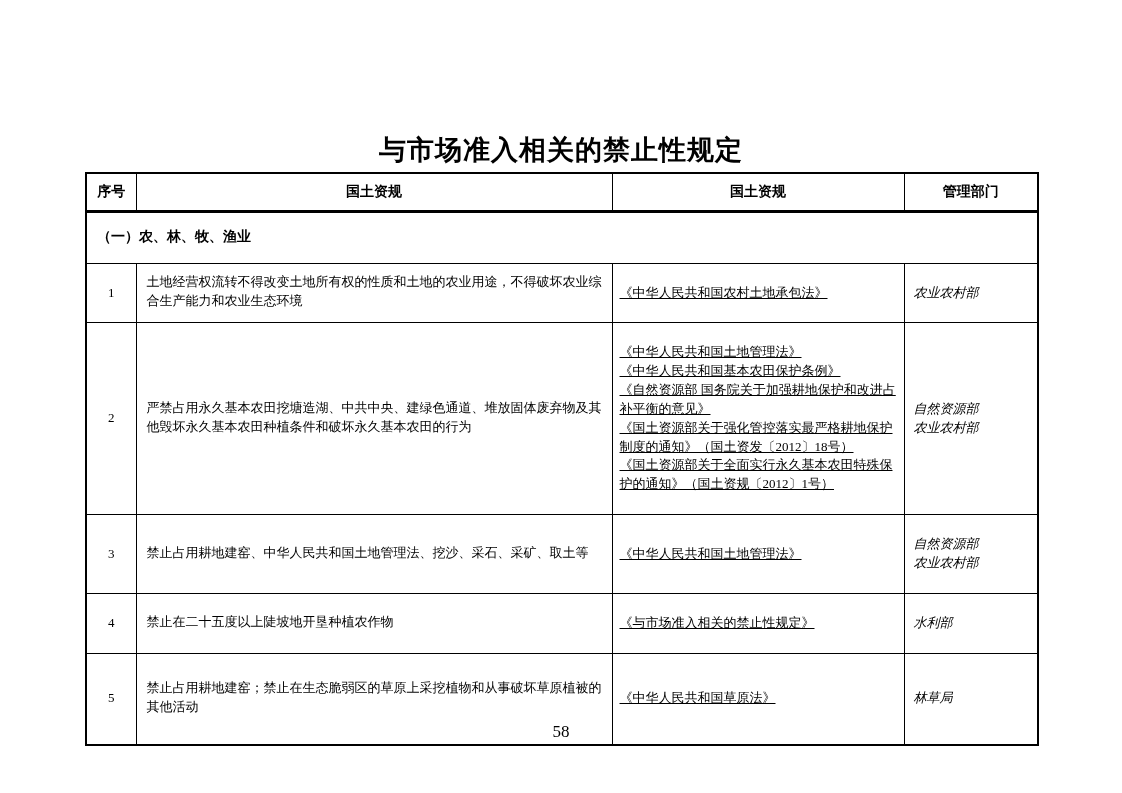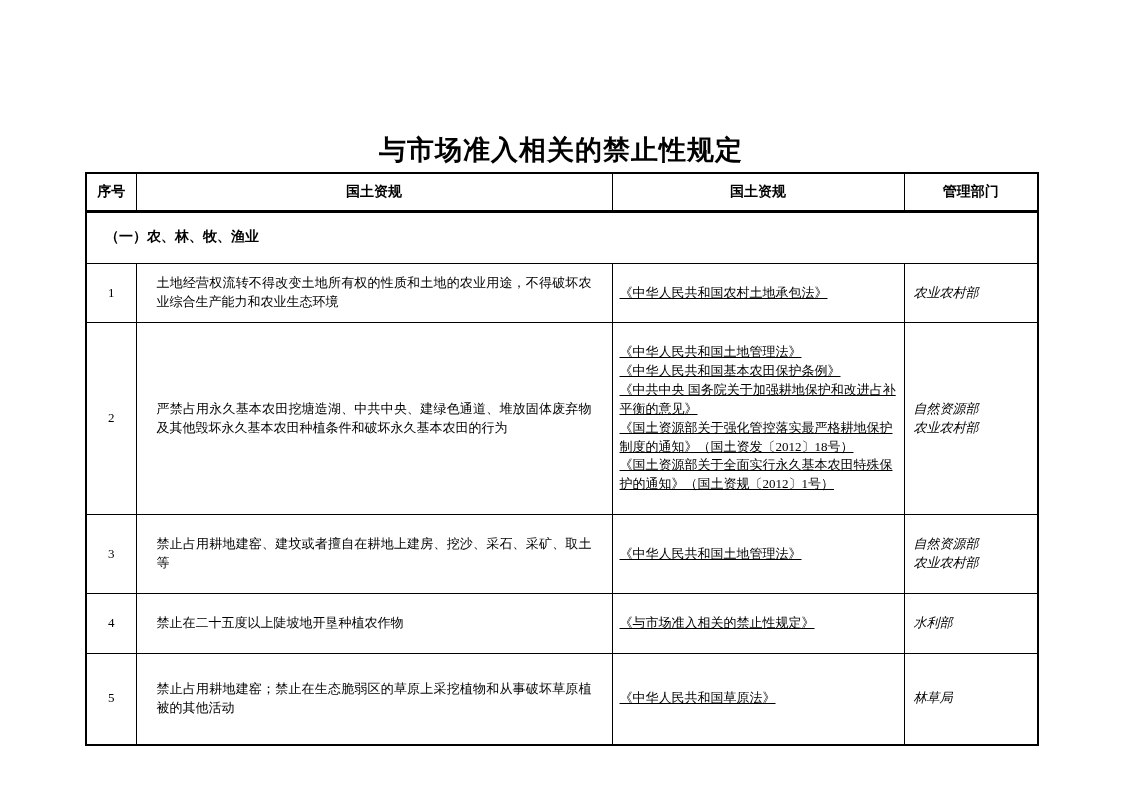--- a/index.html
+++ b/index.html
@@ -51,30 +51,31 @@
   }
   .col-no   { width: 50px;  }
   .col-meas { width: 476px; }
   .col-base { width: 292px; }
   .col-dept { width: 134px; }
 
   .section-row td {
     font-size: 14px;
     font-weight: bold;
     text-align: left;
-    padding: 6px 18px;
+    padding: 6px 10px;
     height: 52px;
   }
   .cell-no {
     text-align: center;
     padding: 2px;
   }
   .cell-measure {
     text-align: justify;
-    padding: 4px 20px;
+    padding: 4px 10px;
+    font-family: Liberation Mono, monospace;
   }
   .cell-basis {
     text-align: left;
     padding: 20px 7px;
     text-decoration: underline;
   }
   .cell-dept {
     text-align: left;
     padding: 20px 9px;
     font-style: italic;
@@ -131,33 +132,33 @@
           <div>农业农村部</div>
         </td>
       </tr>
 
       <tr class="r2">
         <td class="cell-no">2</td>
         <td class="cell-measure">严禁占用永久基本农田挖塘造湖、中共中央、建绿色通道、堆放固体废弃物及其他毁坏永久基本农田种植条件和破坏永久基本农田的行为</td>
         <td class="cell-basis">
           <div>《中华人民共和国土地管理法》</div>
           <div>《中华人民共和国基本农田保护条例》</div>
-          <div>《中共中央 国务院关于加强耕地保护和改进占补平衡的意见》</div>
+          <div>《自然资源部 国务院关于加强耕地保护和改进占补平衡的意见》</div>
           <div>《国土资源部关于强化管控落实最严格耕地保护制度的通知》（国土资发〔2012〕18号）</div>
           <div>《国土资源部关于全面实行永久基本农田特殊保护的通知》（国土资规〔2012〕1号）</div>
         </td>
         <td class="cell-dept">
           <div>自然资源部</div>
           <div>农业农村部</div>
         </td>
       </tr>
 
       <tr class="r3">
         <td class="cell-no">3</td>
-        <td class="cell-measure">禁止占用耕地建窑、建坟或者擅自在耕地上建房、挖沙、采石、采矿、取土等</td>
+        <td class="cell-measure">禁止占用耕地建窑、中华人民共和国土地管理法、挖沙、采石、采矿、取土等</td>
         <td class="cell-basis">
           <div>《中华人民共和国土地管理法》</div>
         </td>
         <td class="cell-dept">
           <div>自然资源部</div>
           <div>农业农村部</div>
         </td>
       </tr>
 
       <tr class="r4">
@@ -177,14 +178,15 @@
         <td class="cell-basis">
           <div>《中华人民共和国草原法》</div>
         </td>
         <td class="cell-dept">
           <div>林草局</div>
         </td>
       </tr>
     </tbody>
   </table>
 
+  <div class="page-number">58</div>
 
 </div>
 
 </body></html>

